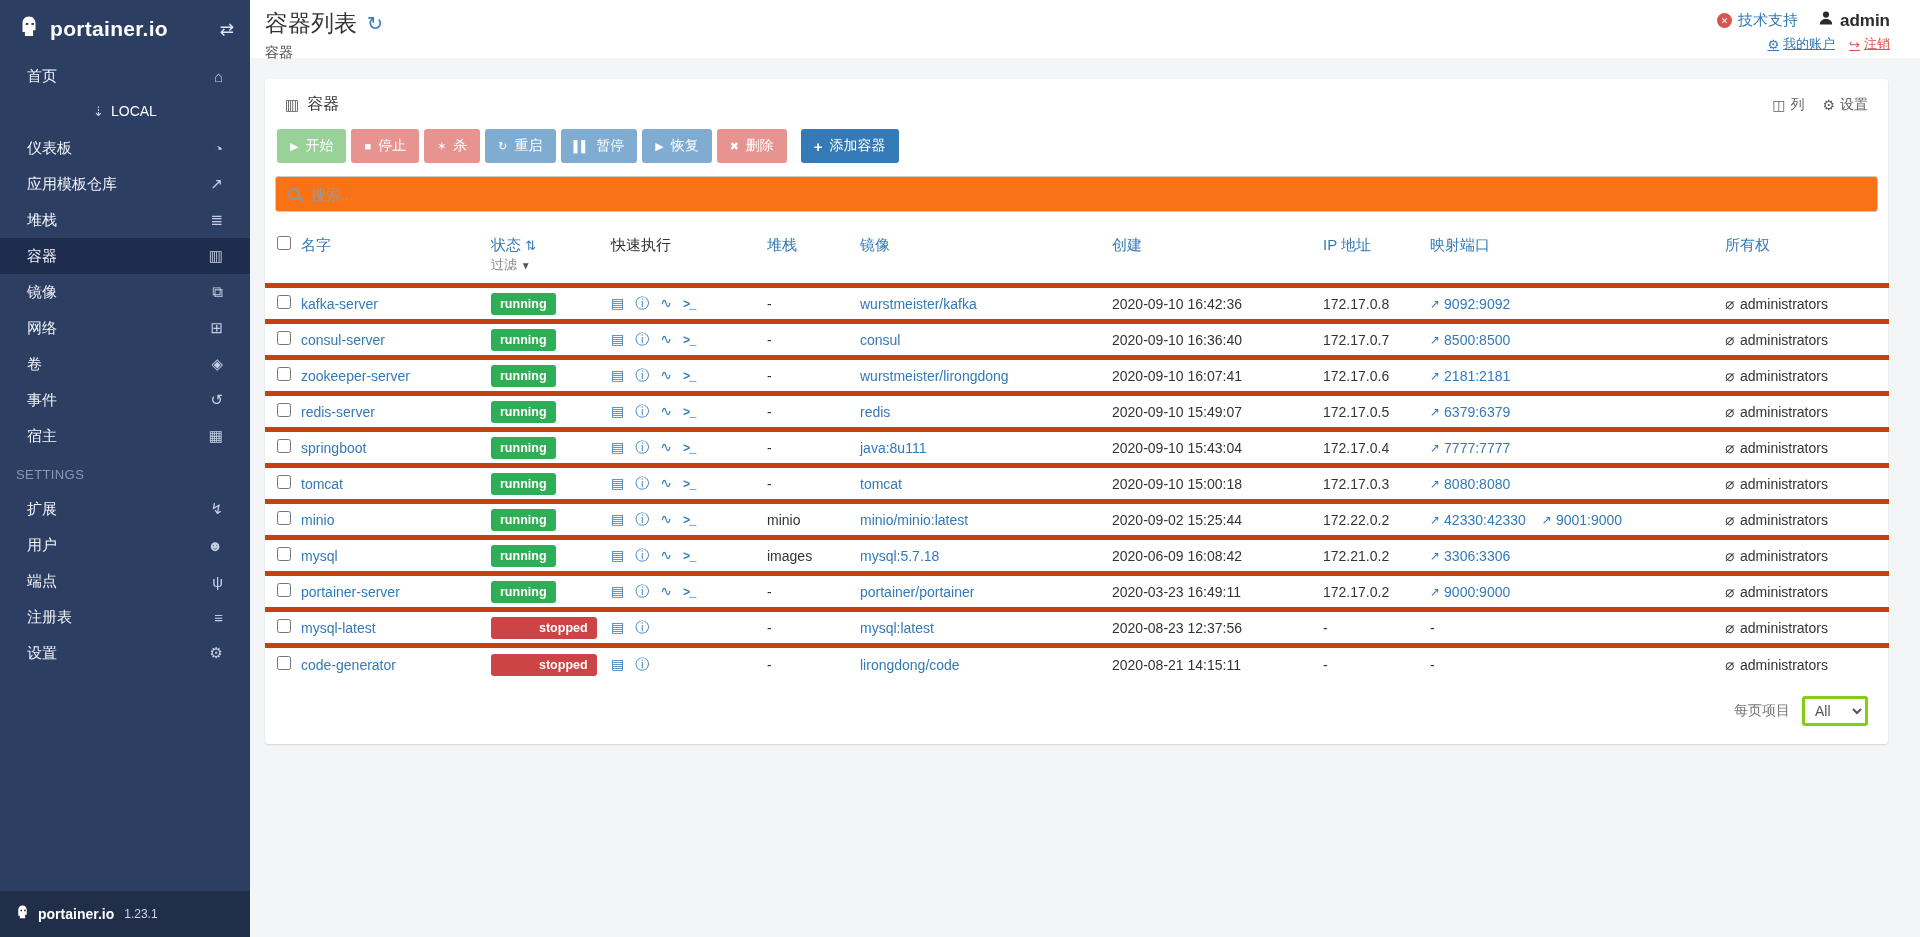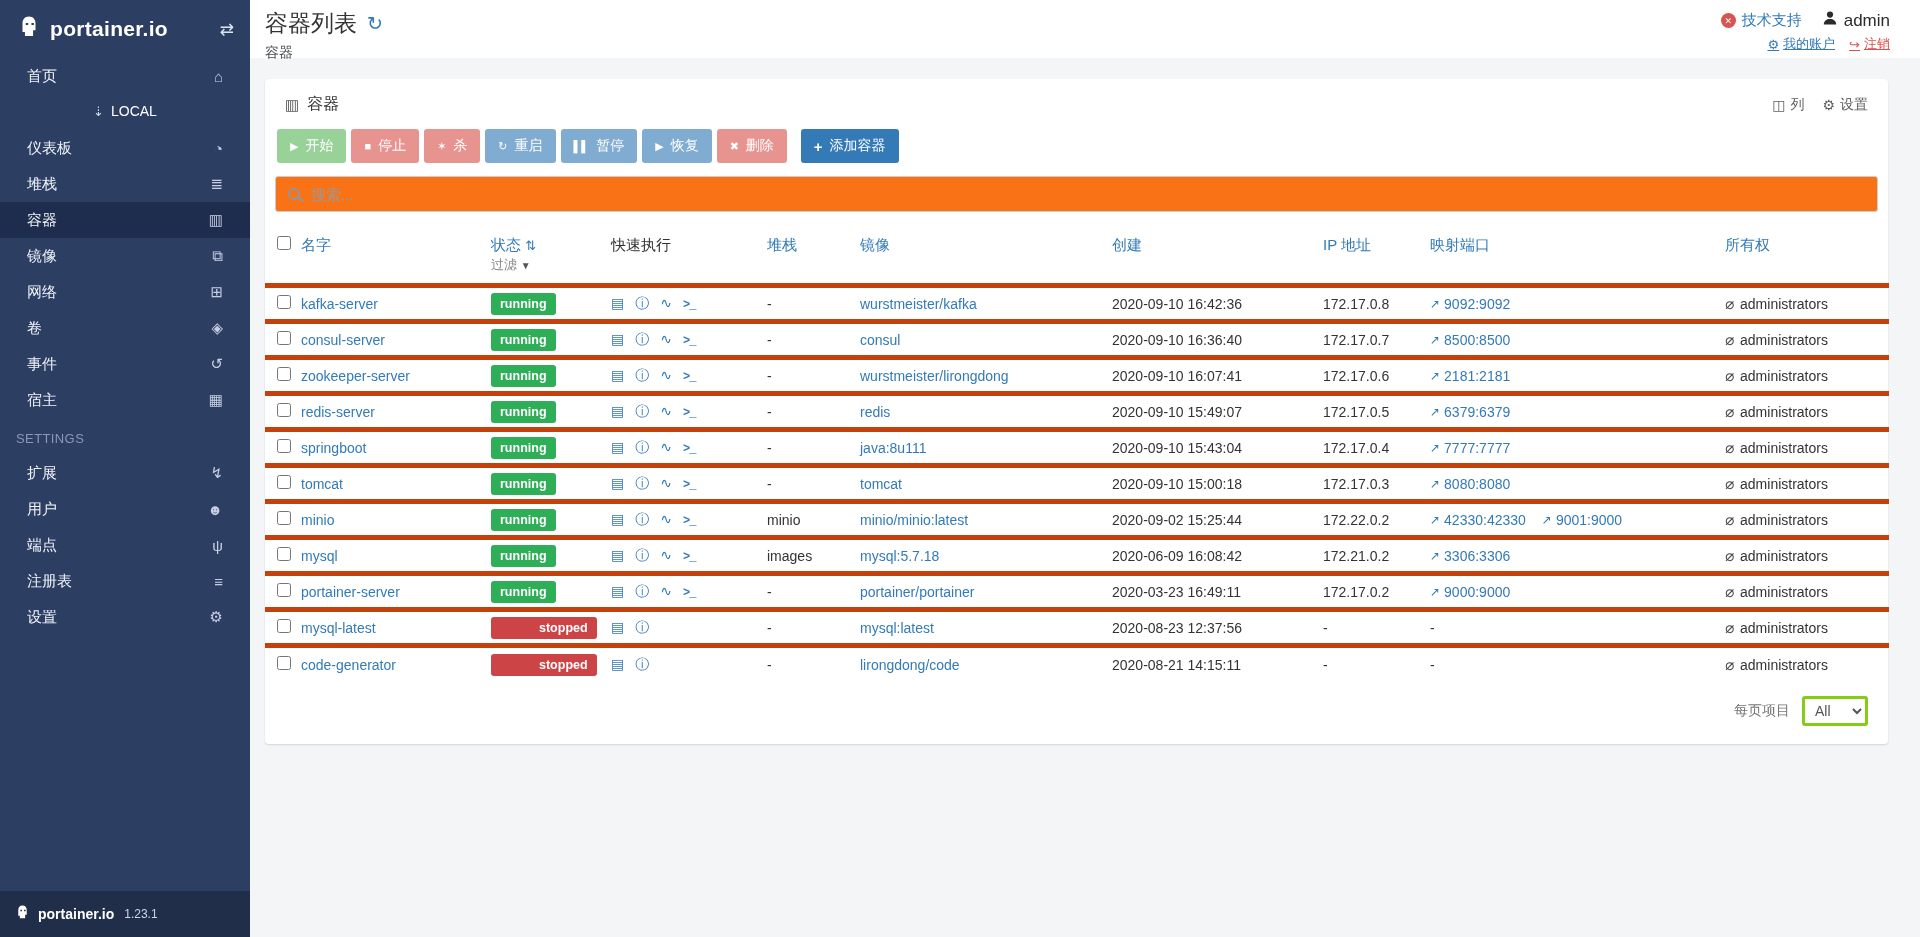--- a/index.html
+++ b/index.html
@@ -41,21 +41,21 @@
   
   .content { flex: 1; display: flex; flex-direction: column; overflow: hidden; }
   .topbar { background: var(--topbar-bg, #ffffff); height: 58px; padding: 8px 30px 0 15px; display: flex; justify-content: space-between; }
   .page-title { font-size: 23px; font-weight: 500; color: #333; display: flex; align-items: center; gap: 10px; }
   .refresh-link { color: var(--link-blue, #337ab7); font-size: 19px; }
   .breadcrumb { font-size: 14px; color: #4a4a4a; margin-top: 5px; }
   .user-block { text-align: right; padding-top: 2px; }
   .ub-line1 { display: flex; align-items: center; justify-content: flex-end; gap: 20px; font-size: 15px; }
   .support-link { color: var(--link-blue, #337ab7); display: inline-flex; align-items: center; gap: 6px; }
   .circle-x { width: 15px; height: 15px; border-radius: 50%; background: var(--support-red, #d9534f); color: #fff; font-size: 9px; display: inline-flex; align-items: center; justify-content: center; font-weight: bold; }
-  .user-menu { display: inline-flex; align-items: center; gap: 6px; font-size: 17px; font-weight: normal; color: #2b2b2b; cursor: pointer; }
+  .user-menu { display: inline-flex; align-items: center; gap: 6px; font-size: 17px; font-weight: bold; color: #2b2b2b; cursor: pointer; }
   .ub-line2 { margin-top: 4px; display: flex; justify-content: flex-end; gap: 14px; font-size: 13px; }
   .account-link { color: var(--link-blue, #337ab7); text-decoration: underline; display: inline-flex; align-items: center; gap: 4px; }
   .logout-link { color: var(--support-red, #d9534f); text-decoration: underline; display: inline-flex; align-items: center; gap: 4px; }
 
   
   .widget {
     margin: 21px 32px 0 15px; background: #fff; border-radius: 4px;
     box-shadow: 0 1px 2px rgba(0,0,0,.14);
   }
   .widget-header { display: flex; justify-content: space-between; align-items: center; padding: 15px 20px 12px; }
@@ -147,20 +147,24 @@
           </a>
         </div>
       <div class="endpoint">
         <span class="ep-icon">⇣</span>
         <span>LOCAL</span>
       </div>
       <div id="local-items">
           <a class="side-item" href="#">
             <span class="si-label">仪表板</span>
             <span class="si-icon">◔</span>
+          </a>
+          <a class="side-item" href="#">
+            <span class="si-label">应用模板仓库</span>
+            <span class="si-icon">↗</span>
           </a>
           <a class="side-item" href="#">
             <span class="si-label">堆栈</span>
             <span class="si-icon">≣</span>
           </a>
           <a class="side-item active" href="#">
             <span class="si-label">容器</span>
             <span class="si-icon">▥</span>
           </a>
           <a class="side-item" href="#">

